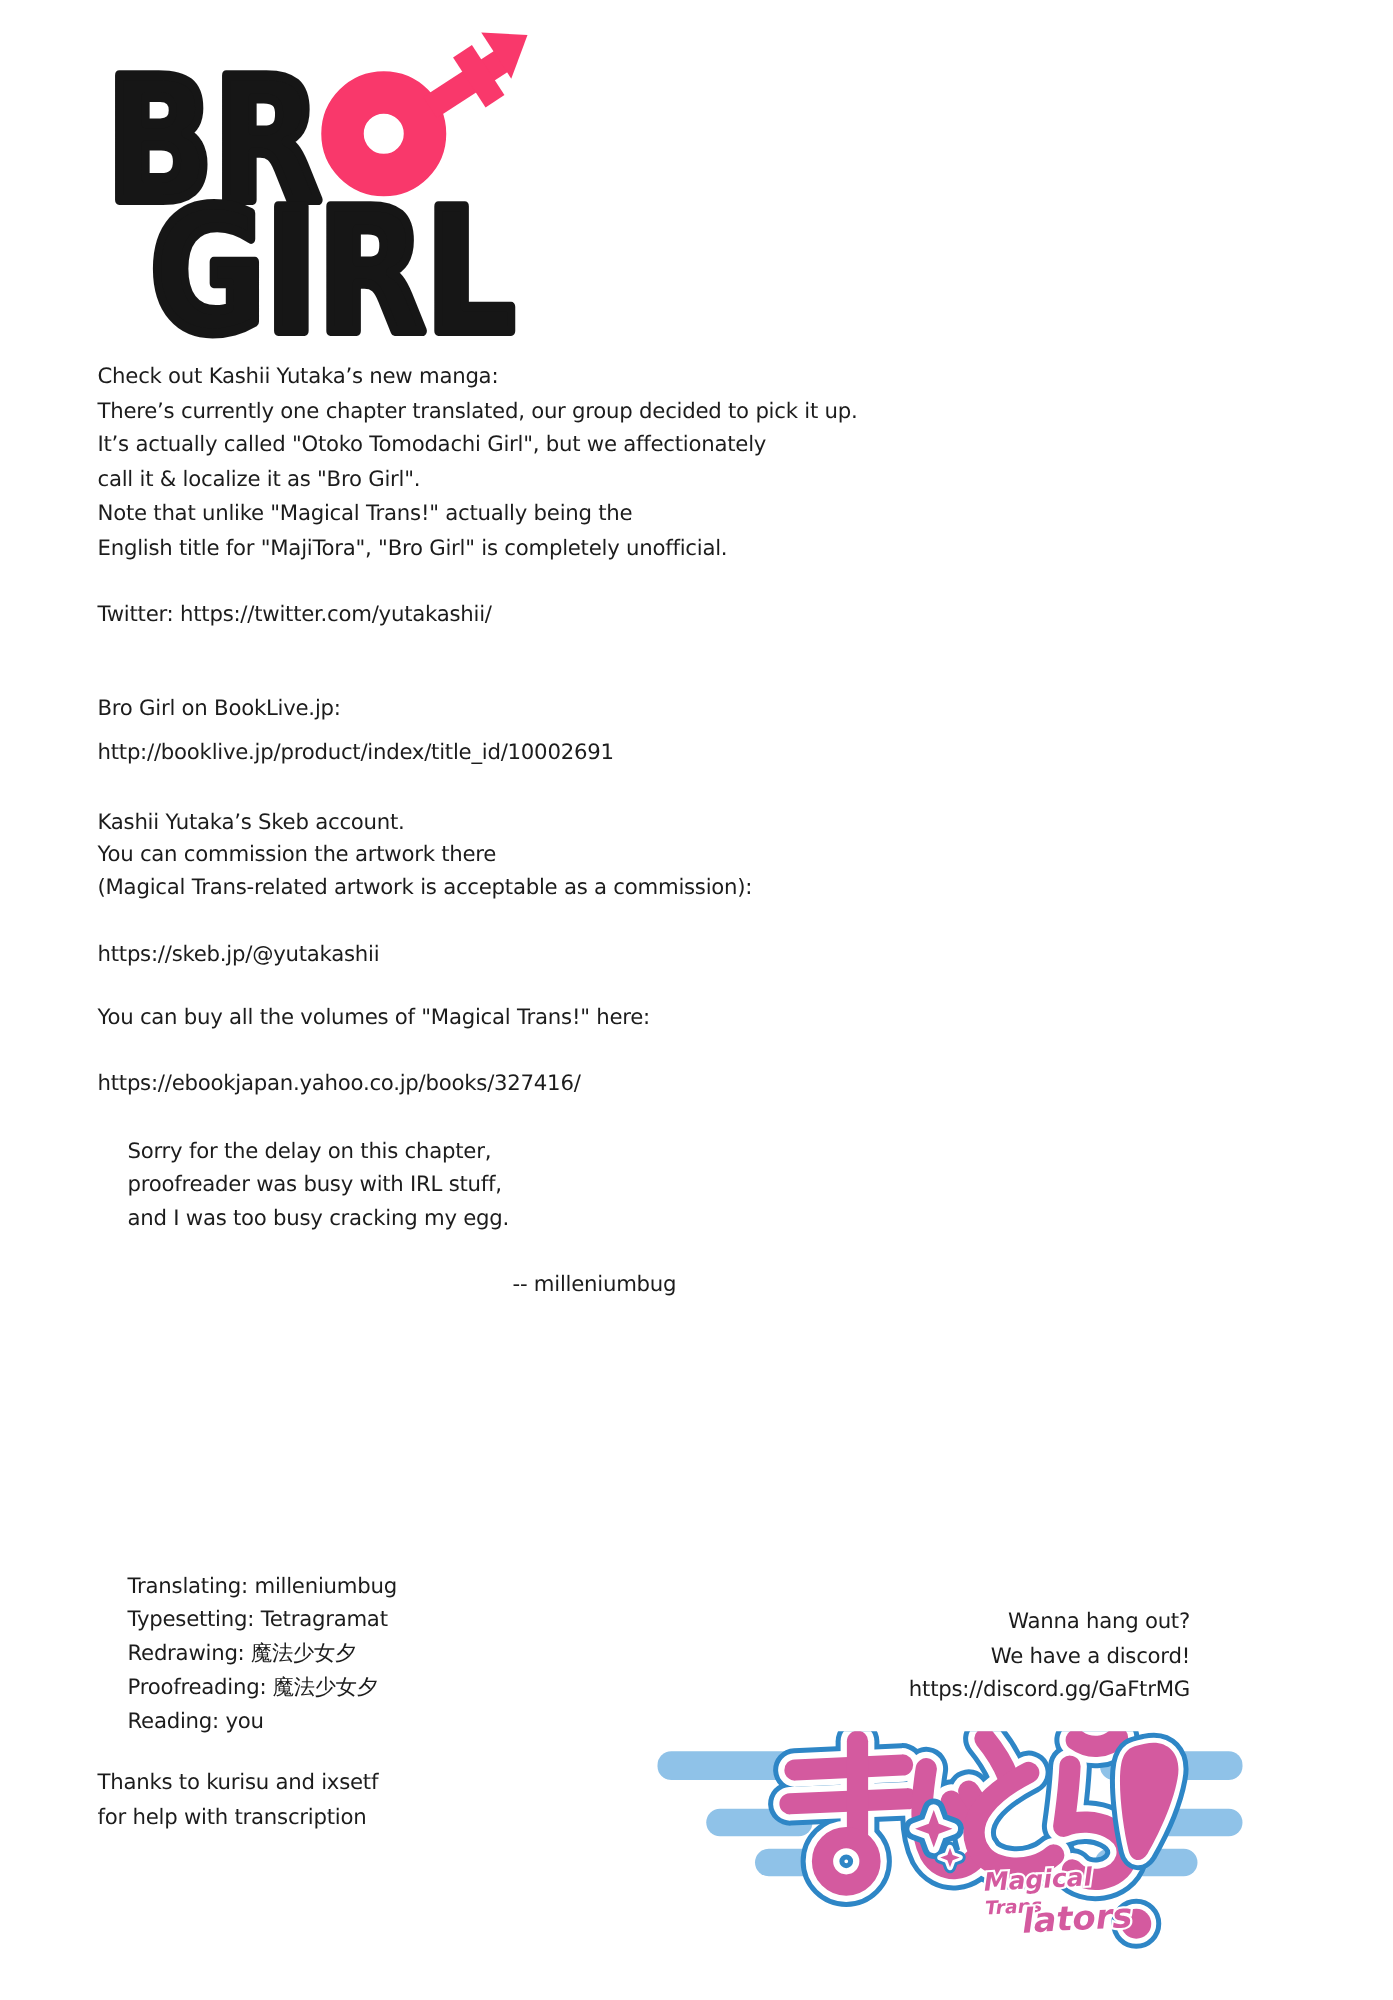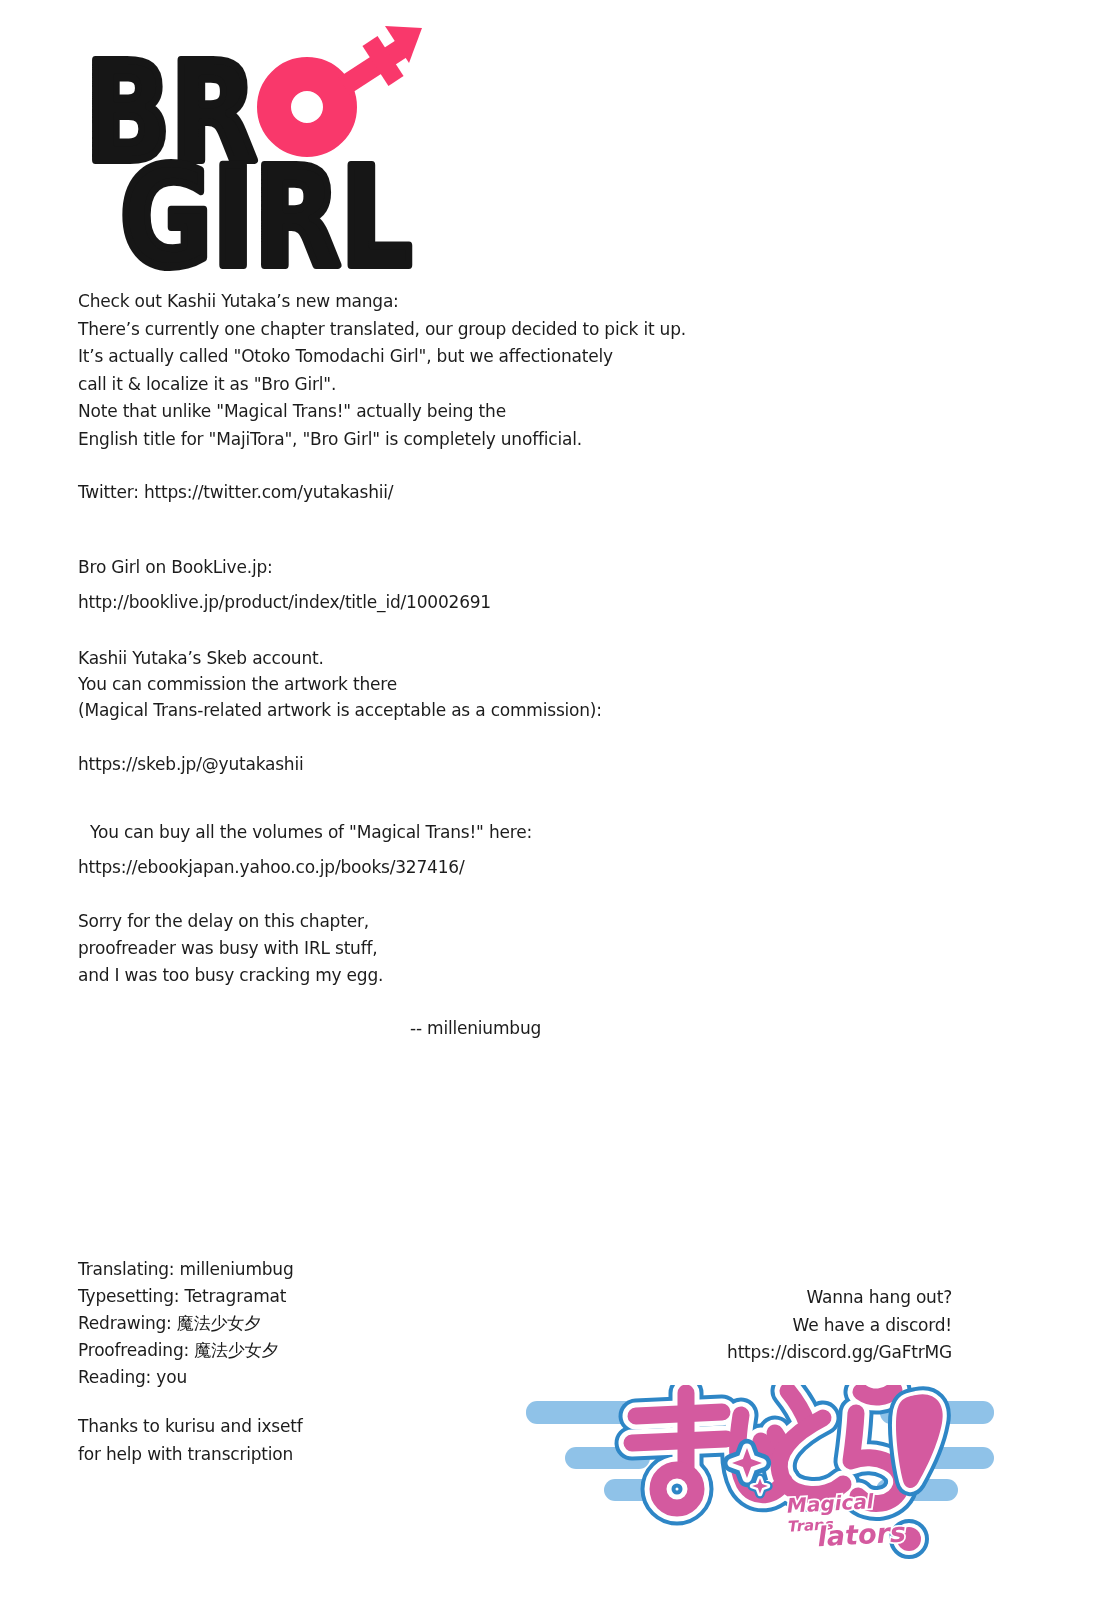--- a/index.html
+++ b/index.html
@@ -14,29 +14,29 @@
   html,body{margin:0;padding:0;}
   body{
     width:1114px;height:1600px;position:relative;overflow:hidden;
     background:var(--page-bg);
     font-family:"DejaVu Sans",sans-serif;
     color:var(--text-ink);
   }
   .block{position:absolute;left:78px;}
   .textline{font-size:17px;line-height:27.5px;white-space:pre;letter-spacing:-0.2px;}
   .lh26 .textline{line-height:26px;}
-  .lh27 .textline{line-height:27px;}
+  .lh27 .textline{line-height:27px;margin-left:24px;}
 
   .b-intro{top:288px;}
   .b-twitter{top:479px;}
   .b-booklive-label{top:534px;margin-top:20px;}
   .b-booklive-url{top:589px;text-align:center;}
   .b-skeb{top:645px;}
   .b-skeb-url{top:751px;}
-  .b-volumes-label{top:819px;margin-left:12px;}
+  .b-volumes-label{top:801px;}
   .b-volumes-url{top:854px;}
   .b-sorry{top:908px;}
   .b-signature{top:1015px;left:410px;}
   .b-credits{top:1256px;}
   .b-thanks{top:1413px;}
   .b-discord{top:1284px;left:618px;width:334px;text-align:right;}
 
   .sr-only{position:absolute;width:1px;height:1px;overflow:hidden;clip:rect(0 0 0 0);white-space:nowrap;}
 
   

